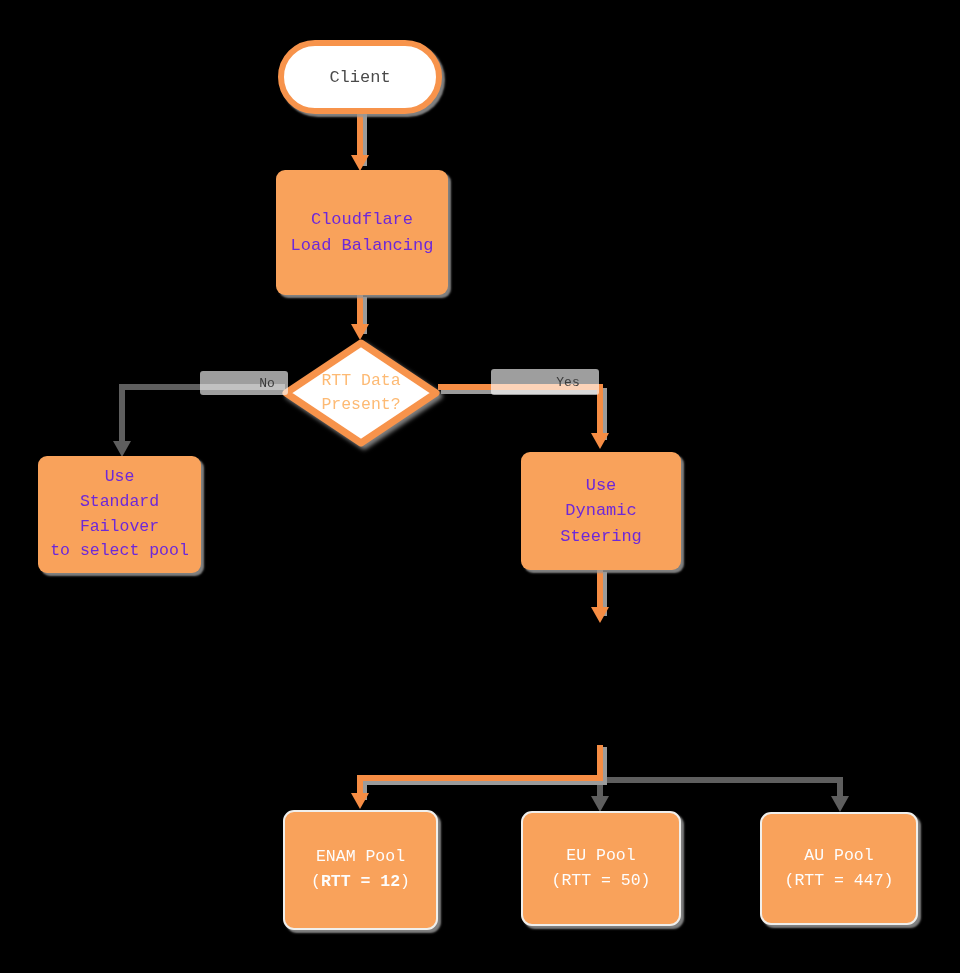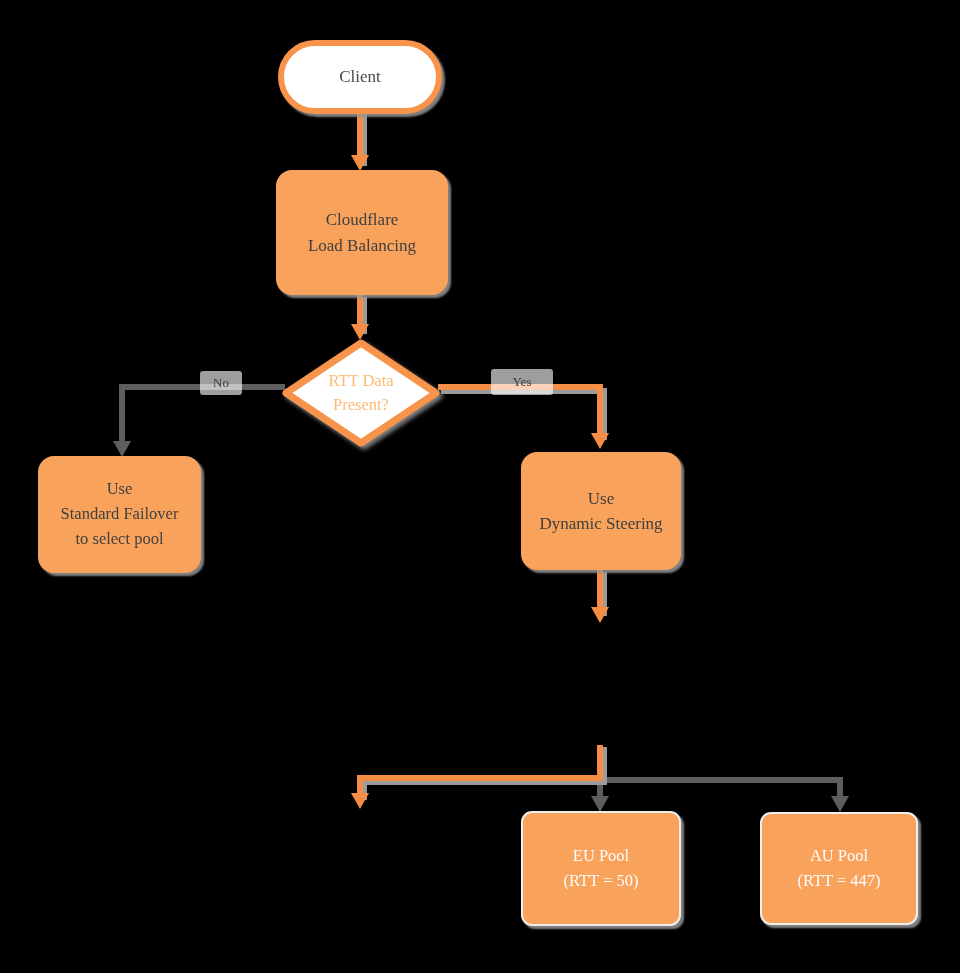--- a/index.html
+++ b/index.html
@@ -1,46 +1,46 @@
 <!DOCTYPE html>
 <html><head>
 <meta charset="utf-8">
 <style>
   html,body{margin:0;padding:0;background:#000;}
   #canvas{
     position:relative;width:960px;height:973px;background:#000;overflow:hidden;
-    font-family:Liberation Serif, serif;
+    font-family:Liberation Mono, monospace;
   }
   #edges{position:absolute;left:0;top:0;width:960px;height:973px;}
   .node{position:absolute;display:flex;align-items:center;justify-content:center;text-align:center;box-sizing:border-box;}
   .node .txt{white-space:pre-line;}
   .terminator{
     background:#ffffff;border:6px solid #f7934b;border-radius:42px;
     color:#4a4a4a;font-size:17px;box-shadow:3px 3px 2px rgba(150,150,150,.85);
   }
   .process{
-    background:#f9a25b;border-radius:16px;color:#404040;font-size:17px;line-height:1.5;
+    background:#f9a25b;border-radius:9px;color:#6d28d9;font-size:17px;line-height:1.5;
     box-shadow:3px 3px 2px rgba(150,150,150,.85);
   }
   .pool{
     background:#f9a25b;border:2px solid #f0efec;border-radius:11px;color:#fdfdfd;
     font-size:16.5px;line-height:1.5;box-shadow:3px 3px 2px rgba(150,150,150,.85);
   }
   .diamond-wrap{position:absolute;}
   .diamond-wrap svg{position:absolute;left:0;top:0;overflow:visible;
     filter:drop-shadow(3px 3px 2px rgba(150,150,150,.85));}
   .diamond-label{
     position:absolute;left:0;top:0;width:100%;height:100%;
     display:flex;align-items:center;justify-content:center;text-align:center;
     color:#fdba74;font-size:16.5px;line-height:1.45;white-space:pre-line;
   }
   .edge-label{
     position:absolute;display:flex;align-items:center;justify-content:center;
     background:rgba(255,255,255,.62);border-radius:3px;
-    color:#3b3b3b;font-size:13px;
+    color:#3b3b3b;font-size:13px;padding-left:46px;
   }
   .b{font-weight:bold;}
 </style>
 </head>
 <body>
 
 <div id="canvas">
 
   <svg id="edges" viewBox="0 0 960 973" xmlns="http://www.w3.org/2000/svg">
 
@@ -113,20 +113,26 @@
 Standard Failover
 to select pool</div>
   </div>
 
   <div class="node process" style="left:521px;top:452px;width:160px;height:118px;">
     <div class="txt">Use
 Dynamic Steering</div>
   </div>
 
 
+  <div class="node pool" style="left:283px;top:810px;width:155px;height:120px;">
+    <div>
+      <div>ENAM Pool</div>
+      <div><span>(</span><span class="b">RTT = 12</span><span>)</span></div>
+    </div>
+  </div>
 
   <div class="node pool" style="left:521px;top:811px;width:160px;height:115px;">
     <div class="txt">EU Pool
 (RTT = 50)</div>
   </div>
 
   <div class="node pool" style="left:760px;top:812px;width:158px;height:113px;">
     <div class="txt">AU Pool
 (RTT = 447)</div>
   </div>

